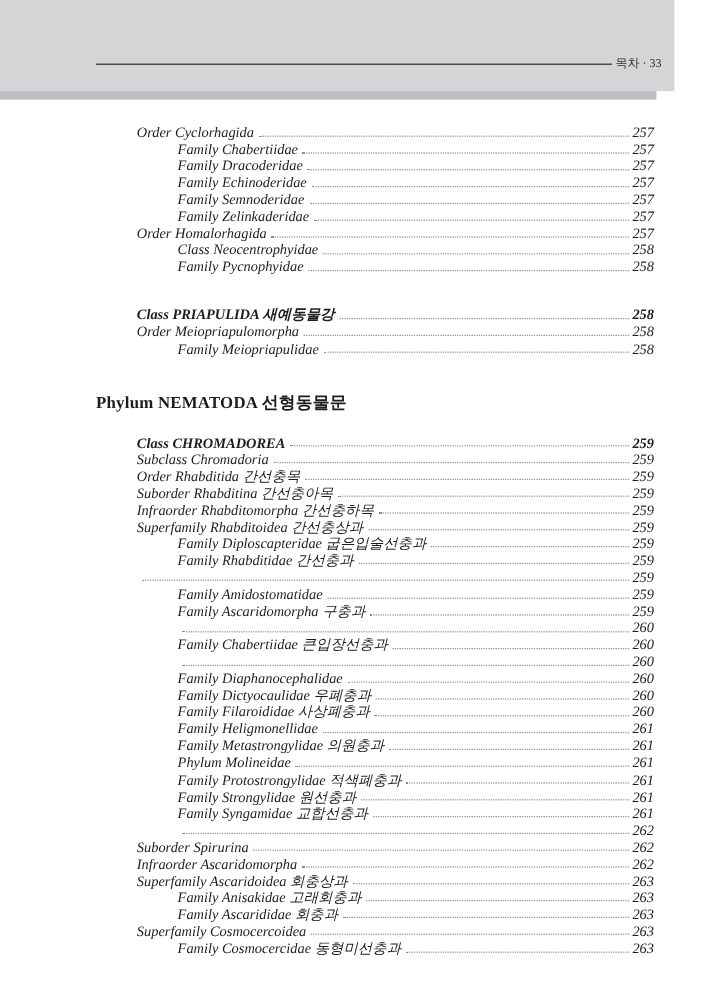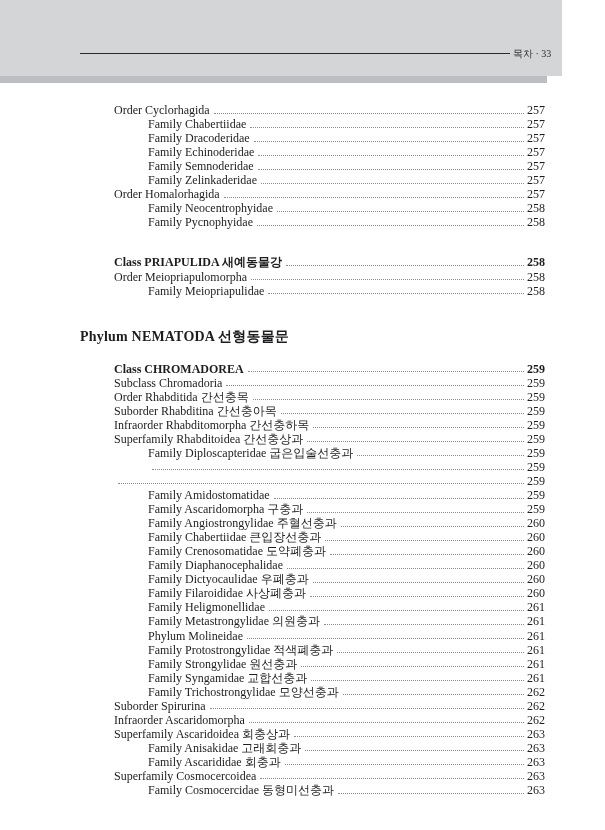--- a/index.html
+++ b/index.html
@@ -38,23 +38,23 @@
     width:431px;
   }
   .toc-block + .toc-block { margin-top:26px; }
   .toc-heading {
     margin:26px 0 12px -34px;
     font-size:14px; line-height:26px;
     font-weight:bold; letter-spacing:0.2px;
     white-space:nowrap;
   }
   .toc-row {
-    display:flex; align-items:flex-end;
+    display:flex; align-items:flex-start;
     height:14.05px; line-height:14px;
-    font-size:12px; white-space:nowrap;
+    font-size:12px; white-space:nowrap;font-style:italic;
   }
   .toc-row.level-2 { padding-left:34px; }
   .toc-row.bold .toc-label, .toc-row.bold .toc-page { font-weight:bold; }
   .toc-label { flex:0 0 auto; }
   .toc-leader {
     flex:1 1 auto; min-width:6px;
     border-bottom:1px dotted #8c8c8c;
     align-self:flex-end;
     margin:0 3px 3.5px 4px;
     height:0;
@@ -100,21 +100,21 @@
         <div class="toc-label">Family Zelinkaderidae</div>
         <div class="toc-leader"></div>
         <div class="toc-page">257</div>
       </div>
       <div class="toc-row level-1">
         <div class="toc-label">Order Homalorhagida</div>
         <div class="toc-leader"></div>
         <div class="toc-page">257</div>
       </div>
       <div class="toc-row level-2">
-        <div class="toc-label">Family Neocentrophyidae</div>
+        <div class="toc-label">Class Neocentrophyidae</div>
         <div class="toc-leader"></div>
         <div class="toc-page">258</div>
       </div>
       <div class="toc-row level-2">
         <div class="toc-label">Family Pycnophyidae</div>
         <div class="toc-leader"></div>
         <div class="toc-page">258</div>
       </div>
     </div>
     <div class="toc-block">
@@ -165,49 +165,48 @@
         <div class="toc-label">Superfamily Rhabditoidea 간선충상과</div>
         <div class="toc-leader"></div>
         <div class="toc-page">259</div>
       </div>
       <div class="toc-row level-2">
         <div class="toc-label">Family Diploscapteridae 굽은입술선충과</div>
         <div class="toc-leader"></div>
         <div class="toc-page">259</div>
       </div>
       <div class="toc-row level-2">
+        <div class="toc-label">Family Rhabditidae 간선충과</div>
         <div class="toc-leader"></div>
         <div class="toc-page">259</div>
       </div>
       <div class="toc-row level-1">
         <div class="toc-leader"></div>
         <div class="toc-page">259</div>
       </div>
       <div class="toc-row level-2">
         <div class="toc-label">Family Amidostomatidae</div>
         <div class="toc-leader"></div>
         <div class="toc-page">259</div>
       </div>
       <div class="toc-row level-2">
         <div class="toc-label">Family Ascaridomorpha 구충과</div>
         <div class="toc-leader"></div>
         <div class="toc-page">259</div>
       </div>
       <div class="toc-row level-2">
-        <div class="toc-label">Family Angiostrongylidae 주혈선충과</div>
         <div class="toc-leader"></div>
         <div class="toc-page">260</div>
       </div>
       <div class="toc-row level-2">
         <div class="toc-label">Family Chabertiidae 큰입장선충과</div>
         <div class="toc-leader"></div>
         <div class="toc-page">260</div>
       </div>
       <div class="toc-row level-2">
-        <div class="toc-label">Family Crenosomatidae 도약폐충과</div>
         <div class="toc-leader"></div>
         <div class="toc-page">260</div>
       </div>
       <div class="toc-row level-2">
         <div class="toc-label">Family Diaphanocephalidae</div>
         <div class="toc-leader"></div>
         <div class="toc-page">260</div>
       </div>
       <div class="toc-row level-2">
         <div class="toc-label">Family Dictyocaulidae 우폐충과</div>
@@ -243,21 +242,20 @@
         <div class="toc-label">Family Strongylidae 원선충과</div>
         <div class="toc-leader"></div>
         <div class="toc-page">261</div>
       </div>
       <div class="toc-row level-2">
         <div class="toc-label">Family Syngamidae 교합선충과</div>
         <div class="toc-leader"></div>
         <div class="toc-page">261</div>
       </div>
       <div class="toc-row level-2">
-        <div class="toc-label">Family Trichostrongylidae 모양선충과</div>
         <div class="toc-leader"></div>
         <div class="toc-page">262</div>
       </div>
       <div class="toc-row level-1">
         <div class="toc-label">Suborder Spirurina</div>
         <div class="toc-leader"></div>
         <div class="toc-page">262</div>
       </div>
       <div class="toc-row level-1">
         <div class="toc-label">Infraorder Ascaridomorpha</div>

